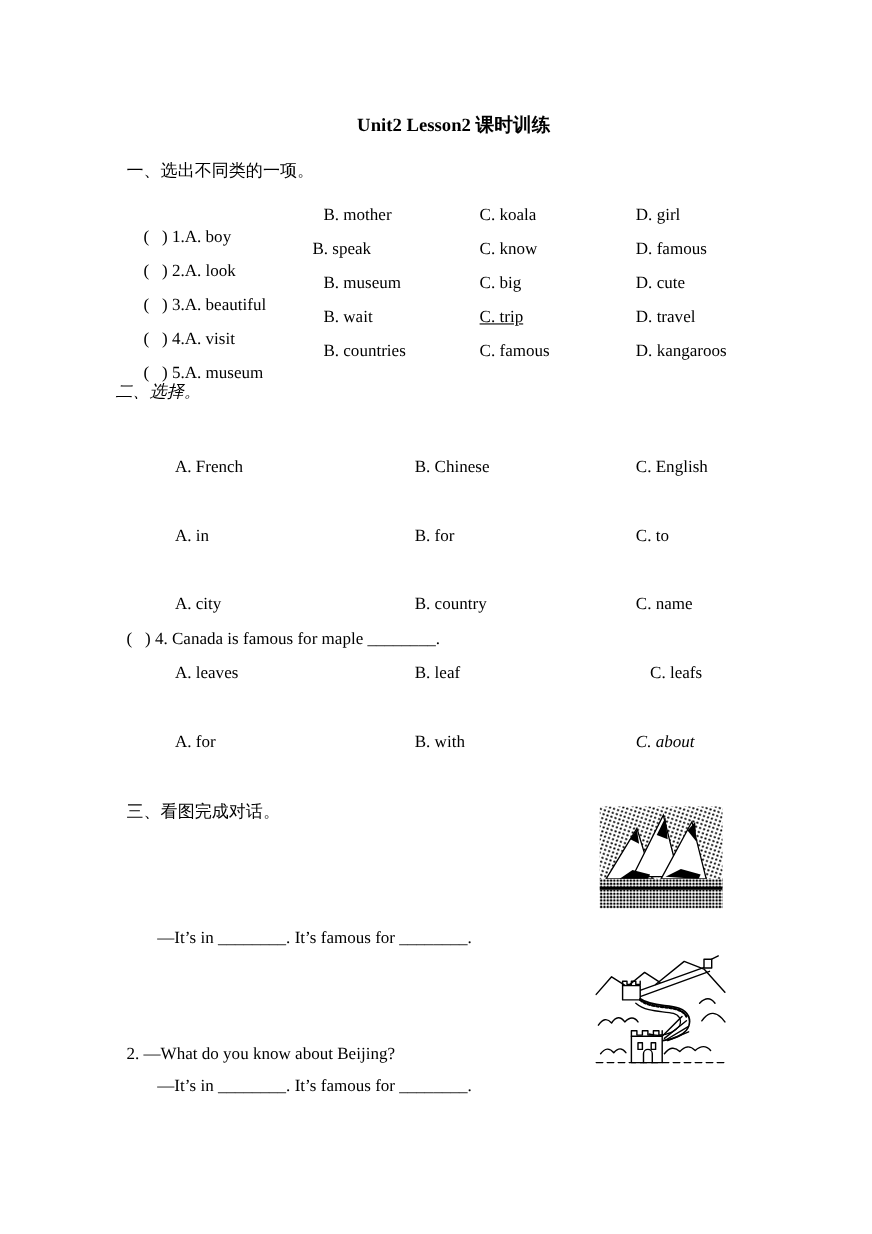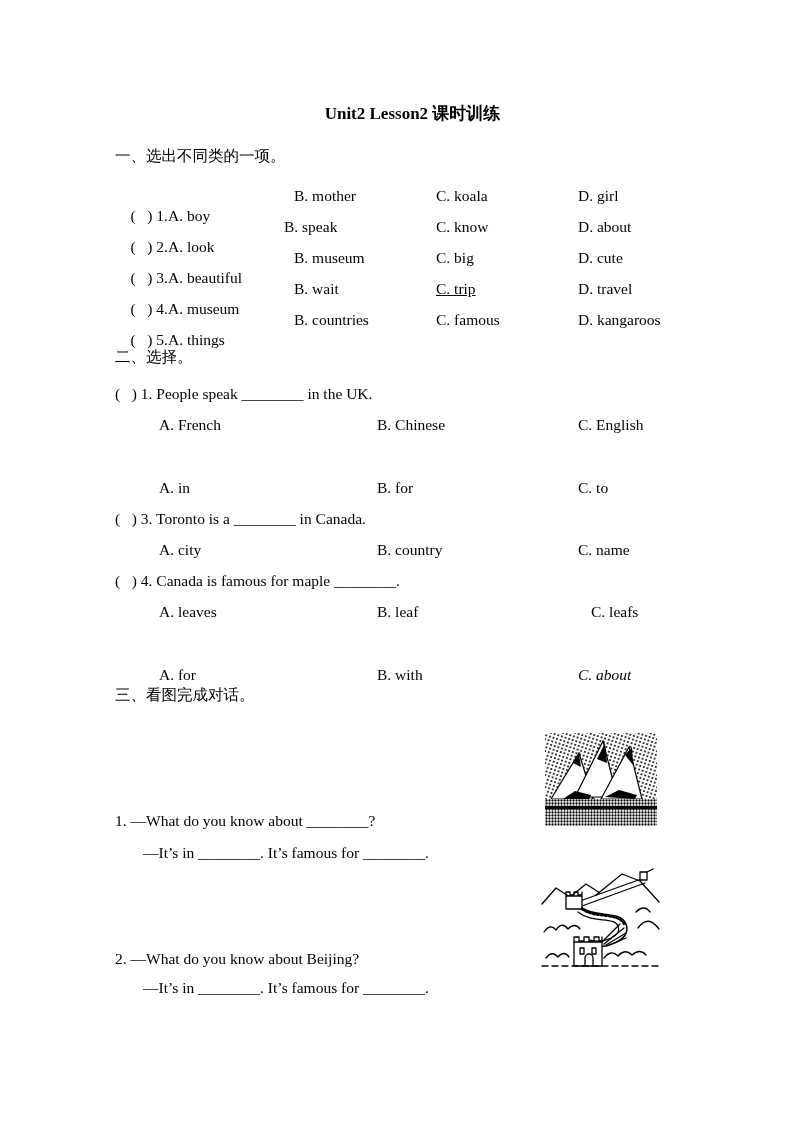--- a/index.html
+++ b/index.html
@@ -38,77 +38,75 @@
   <div class="row" style="top:186px;">
     <span>(   ) 1.</span><span class="inlineA">A. boy</span>
     <span class="col" style="left:179px;">B. mother</span>
     <span class="col" style="left:321px;">C. koala</span>
     <span class="col" style="left:463px;">D. girl</span>
   </div>
   <div class="row" style="top:217px;">
     <span>(   ) 2.</span><span class="inlineA">A. look</span>
     <span class="col" style="left:169px;">B. speak</span>
     <span class="col" style="left:321px;">C. know</span>
-    <span class="col" style="left:463px;">D. about</span>
+    <span class="col" style="left:463px;">D. famous</span>
   </div>
   <div class="row" style="top:248px;">
     <span>(   ) 3.</span><span class="inlineA">A. beautiful</span>
     <span class="col" style="left:179px;">B. museum</span>
     <span class="col" style="left:321px;">C. big</span>
     <span class="col" style="left:463px;">D. cute</span>
   </div>
   <div class="row" style="top:279px;">
-    <span>(   ) 4.</span><span class="inlineA">A. museum</span>
+    <span>(   ) 4.</span><span class="inlineA">A. visit</span>
     <span class="col" style="left:179px;">B. wait</span>
     <span class="col" style="left:321px;text-decoration:underline;">C. trip</span>
     <span class="col" style="left:463px;">D. travel</span>
   </div>
   <div class="row" style="top:310px;">
-    <span>(   ) 5.</span><span class="inlineA">A. things</span>
+    <span>(   ) 5.</span><span class="inlineA">A. museum</span>
     <span class="col" style="left:179px;">B. countries</span>
     <span class="col" style="left:321px;">C. famous</span>
     <span class="col" style="left:463px;">D. kangaroos</span>
   </div>
 
-  <div class="abs" style="top:347px;left:115px;">二、选择。</div>
+  <div class="abs" style="top:347px;left:105px;font-style:italic;">二、选择。</div>
 
-  <div class="abs" style="top:384px;left:115px;">(   ) 1. People speak ________ in the UK.</div>
   <div class="row" style="top:415px;">
     <span class="col" style="left:44px;">A. French</span>
     <span class="col" style="left:262px;">B. Chinese</span>
     <span class="col" style="left:463px;">C. English</span>
   </div>
 
   <div class="row" style="top:478px;">
     <span class="col" style="left:44px;">A. in</span>
     <span class="col" style="left:262px;">B. for</span>
     <span class="col" style="left:463px;">C. to</span>
   </div>
 
-  <div class="abs" style="top:509px;left:115px;">(   ) 3. Toronto is a ________ in Canada.</div>
   <div class="row" style="top:540px;">
     <span class="col" style="left:44px;">A. city</span>
     <span class="col" style="left:262px;">B. country</span>
     <span class="col" style="left:463px;">C. name</span>
   </div>
 
   <div class="abs" style="top:571px;left:115px;">(   ) 4. Canada is famous for maple ________.</div>
   <div class="row" style="top:602px;">
     <span class="col" style="left:44px;">A. leaves</span>
     <span class="col" style="left:262px;">B. leaf</span>
     <span class="col" style="left:463px;margin-left:13px;">C. leafs</span>
   </div>
 
   <div class="row" style="top:665px;">
     <span class="col" style="left:44px;">A. for</span>
     <span class="col" style="left:262px;">B. with</span>
     <span class="col" style="left:463px;font-style:italic;">C. about</span>
   </div>
 
-  <div class="abs" style="top:685px;left:115px;">三、看图完成对话。</div>
+  <div class="abs" style="top:729px;left:115px;">三、看图完成对话。</div>
 
   <div class="sketch" style="left:545px;top:733px;width:112px;height:93px;">
     <svg width="112" height="93" viewBox="0 0 112 93" xmlns="http://www.w3.org/2000/svg">
       <defs>
         <pattern id="dots" width="3.8" height="3.8" patternUnits="userSpaceOnUse" patternTransform="rotate(18)">
           <rect width="3.8" height="3.8" fill="#fff"></rect>
           <circle cx="1.9" cy="1.9" r="1" fill="#000"></circle>
         </pattern>
         <pattern id="dense" width="3" height="3" patternUnits="userSpaceOnUse">
           <rect width="3" height="3" fill="#fff"></rect>
@@ -123,21 +121,20 @@
       <polygon points="80,22 87,14 88,32" fill="#000"></polygon>
       <polygon points="28,30 34,21 36,34" fill="#000"></polygon>
       <polygon points="18,66 30,58 46,62 44,66" fill="#000"></polygon>
       <polygon points="60,64 74,57 92,62 90,66" fill="#000"></polygon>
       <rect x="0" y="66" width="112" height="8" fill="url(#dense)"></rect>
       <rect x="0" y="73" width="112" height="3" fill="#000"></rect>
       <rect x="0" y="76" width="112" height="17" fill="url(#dense)"></rect>
     </svg>
   </div>
 
-  <div class="abs" style="top:811px;left:115px;">1. —What do you know about ________?</div>
   <div class="abs" style="top:843px;left:143px;">—It’s in ________. It’s famous for ________.</div>
 
   <div class="sketch" style="left:540px;top:866px;width:122px;height:102px;">
     <svg width="122" height="102" viewBox="0 0 122 102" xmlns="http://www.w3.org/2000/svg">
       <g fill="none" stroke="#000" stroke-width="1.3" stroke-linecap="round" stroke-linejoin="round">
         <path d="M2,38 L16,22 L30,31 L46,18 L60,27"></path>
         <path d="M56,29 L82,8 L100,15 L119,36"></path>
         <path d="M98,62 Q108,48 119,63"></path>
         <path d="M104,12 L40,35"></path>
         <path d="M105,17 L42,40"></path>

